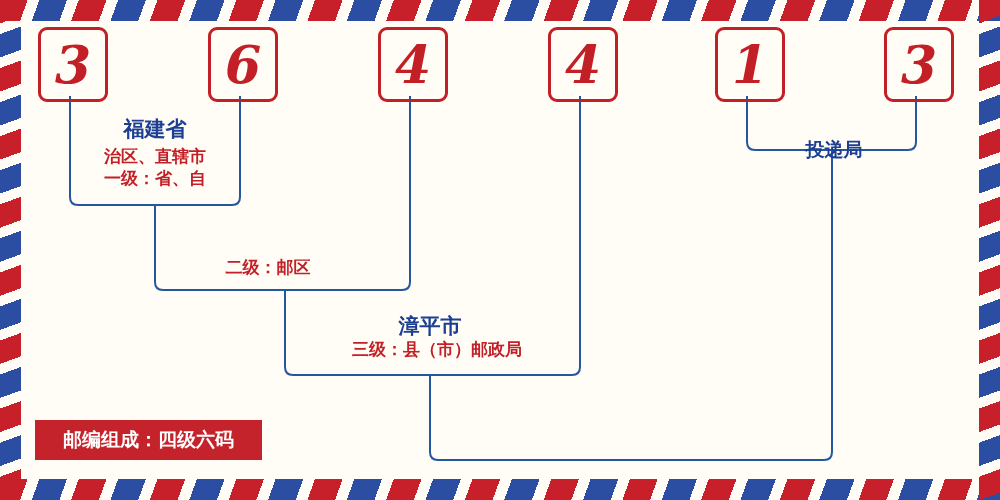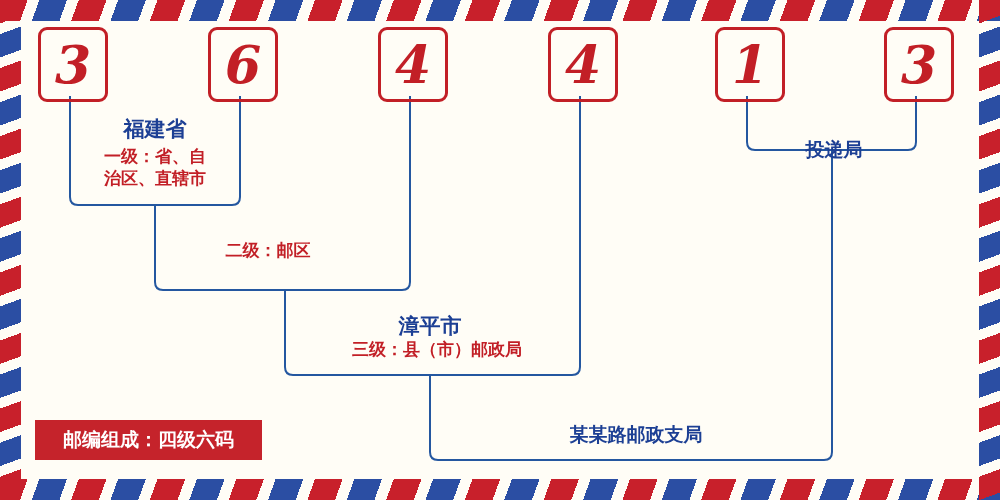--- a/index.html
+++ b/index.html
@@ -74,30 +74,29 @@
   <div class="digit-box" style="left:715px">
     <span class="digit">1</span>
   </div>
   <div class="digit-box" style="left:884px">
     <span class="digit">3</span>
   </div>
 
   <div class="lbl lbl-blue" style="left:155px;top:129px">福建省</div>
 
   <div class="lbl lbl-red" style="left:155px;top:167px">
+    <div class="line">治区、直辖市</div>
     <div class="line">一级：省、自</div>
-    <div class="line">治区、直辖市</div>
   </div>
 
-  <div class="lbl lbl-red" style="left:268px;top:250px">二级：邮区</div>
+  <div class="lbl lbl-red" style="left:268px;top:267px">二级：邮区</div>
 
   <div class="lbl lbl-blue" style="left:430px;top:326px">漳平市</div>
 
   <div class="lbl lbl-red" style="left:437px;top:349px">三级：县（市）邮政局</div>
 
-  <div class="lbl lbl-blue-sm" style="left:636px;top:407px">某某路邮政支局</div>
 
 
   <div class="lbl lbl-blue-sm" style="left:834px;top:122px">投递局</div>
 
   <div class="badge">邮编组成：四级六码</div>
 
 </div>
 
 </body></html>

